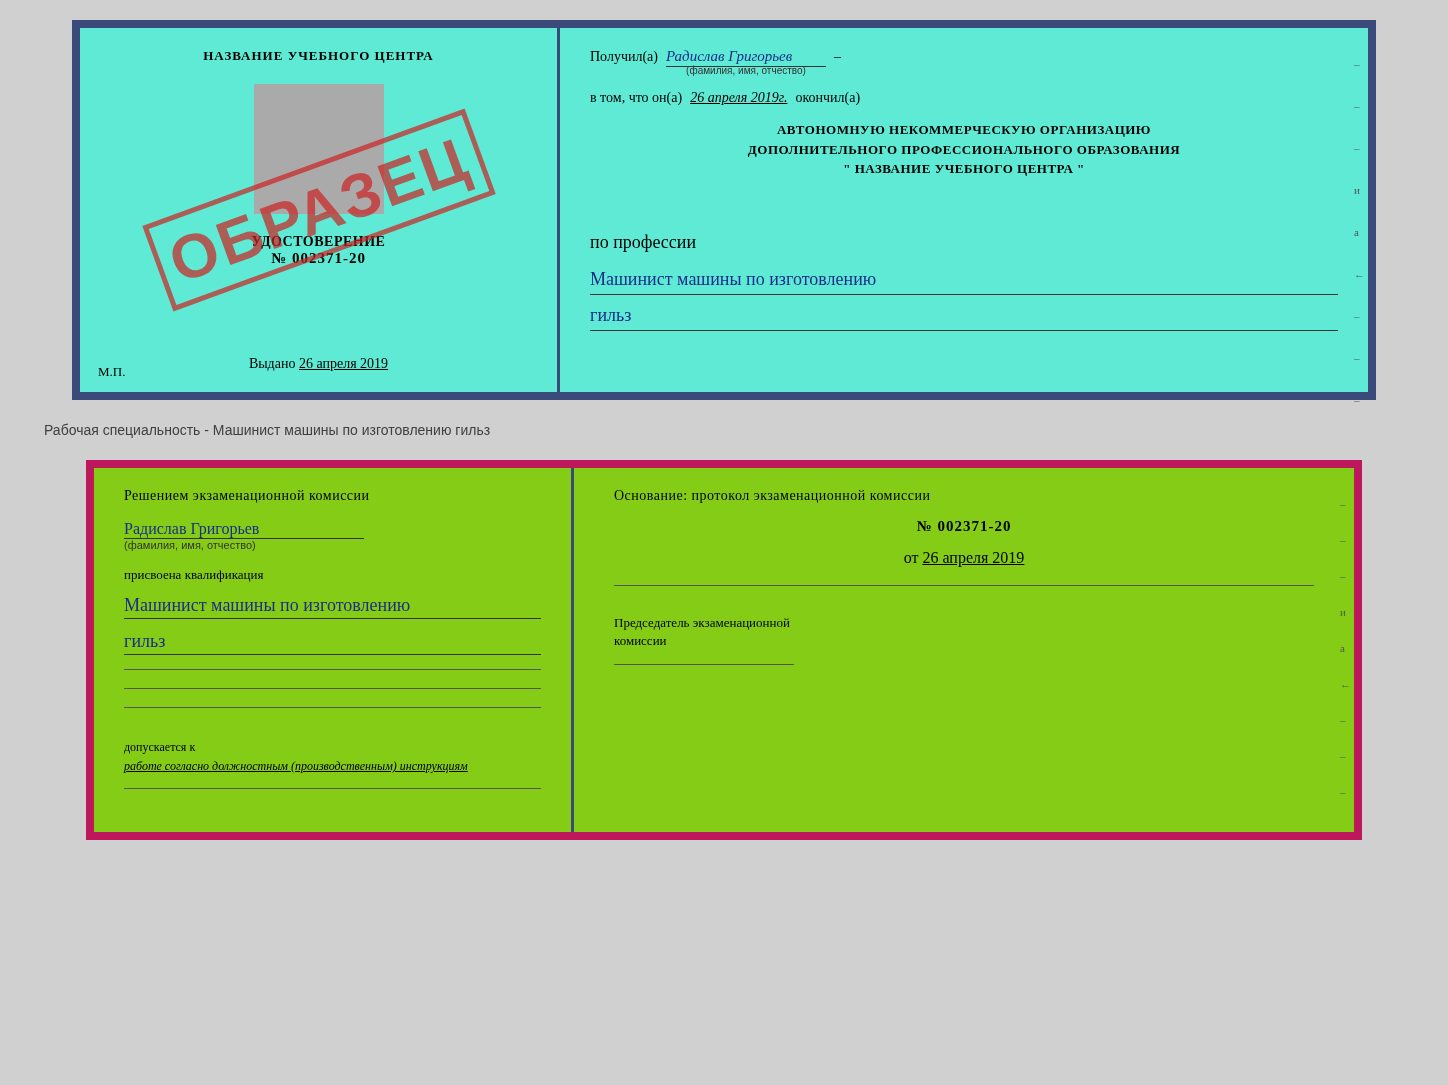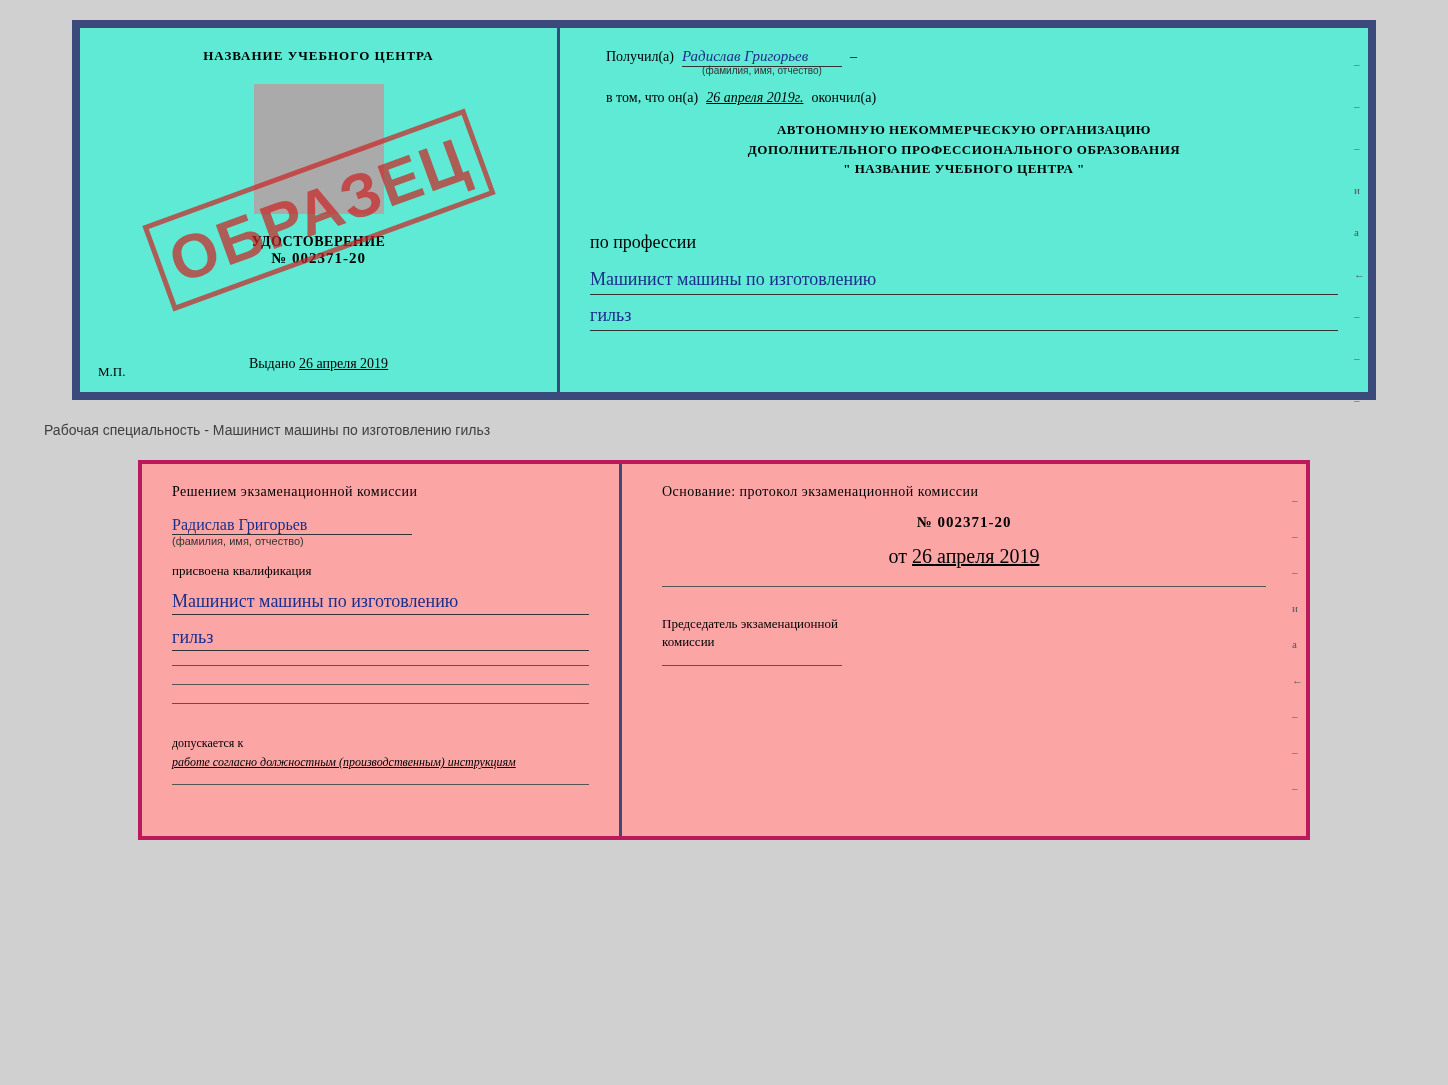--- a/index.html
+++ b/index.html
@@ -106,21 +106,20 @@
       white-space: nowrap;
       pointer-events: none;
     }
 
     .right-line {
       display: flex;
       flex-direction: row;
       align-items: baseline;
       gap: 8px;
       font-size: 14px;
-      margin-left: 16px;
     }
 
     .right-line .label {
       font-size: 14px;
       white-space: nowrap;
     }
 
     .underline-text {
       border-bottom: 1px solid #333;
       display: inline-block;
@@ -171,23 +170,23 @@
     .separator-label {
       width: 1360px;
       font-size: 14px;
       font-family: Arial, sans-serif;
       color: #404040;
       padding: 4px 0;
     }
 
     
     .certificate-bottom {
-      width: 1172px;
-      background: #fca5a5;
-      border: 4px solid #be185d;
+      width: 1276px;
+      background: #84cc16;
+      border: 8px solid #be185d;
       display: flex;
       flex-direction: row;
       min-height: 380px;
     }
 
     .bottom-left {
       width: 480px;
       border-right: 3px solid #3a4a7a;
       padding: 20px 30px;
       display: flex;
@@ -244,21 +243,21 @@
     }
 
     .bottom-right-number {
       font-size: 15px;
       font-weight: bold;
       text-align: center;
       letter-spacing: 1px;
     }
 
     .bottom-right-date {
-      font-size: 20px;
+      font-size: 16px;
       text-align: center;
     }
 
     .signature-block {
       margin-top: 10px;
     }
 
     .signature-label {
       font-size: 13px;
       line-height: 1.4;

